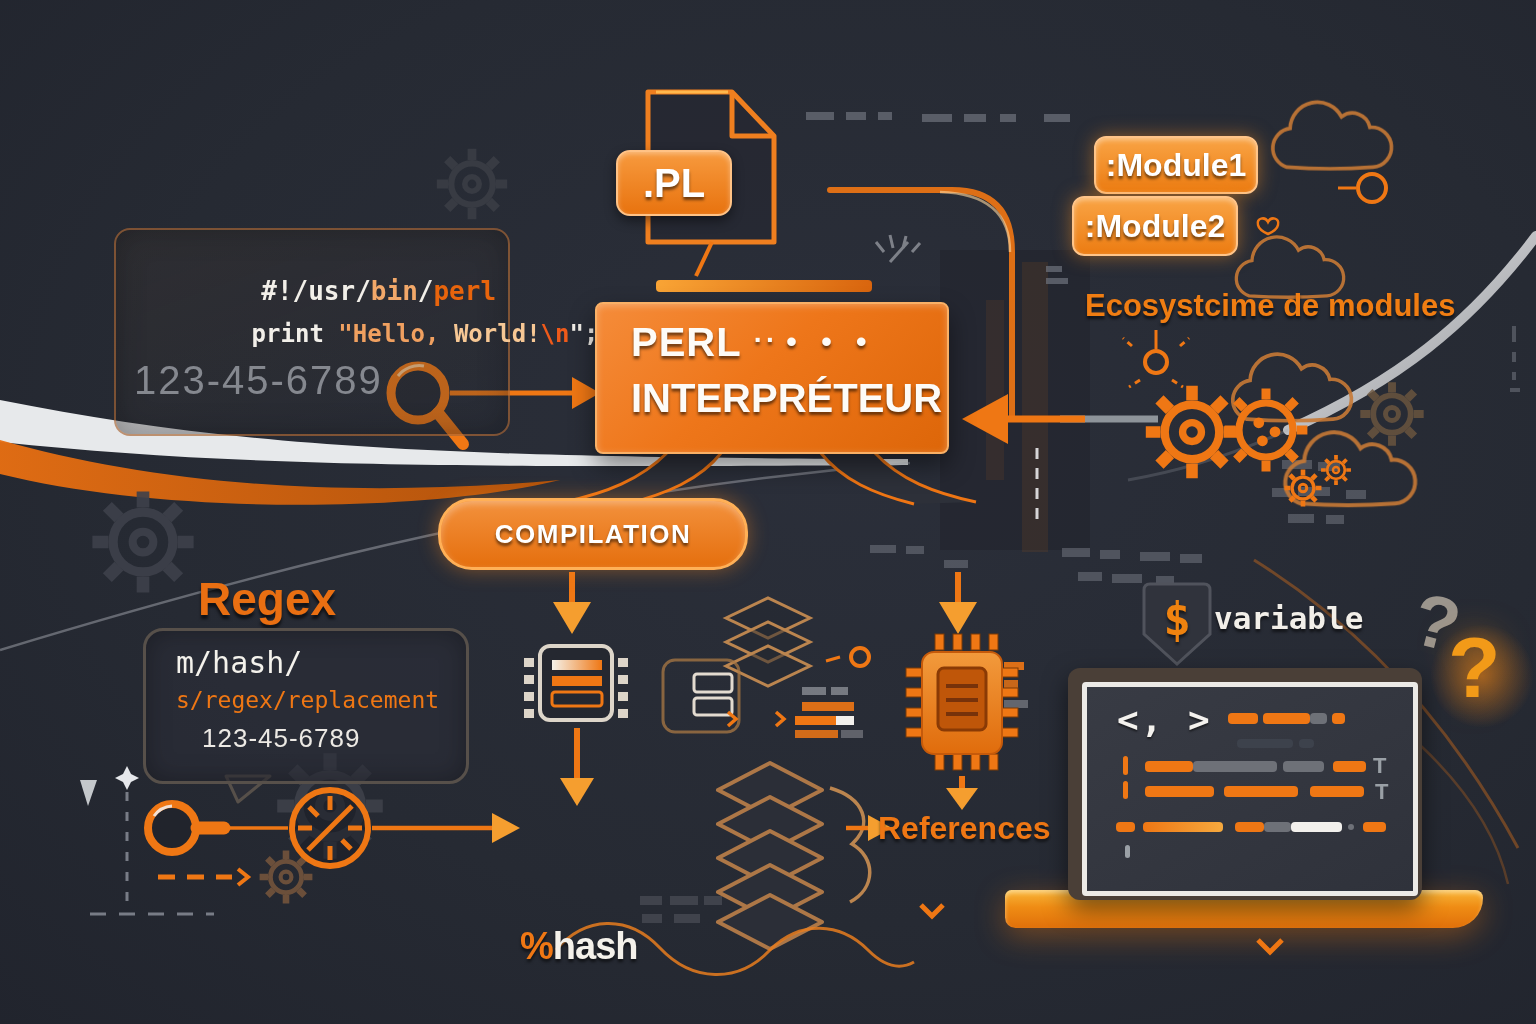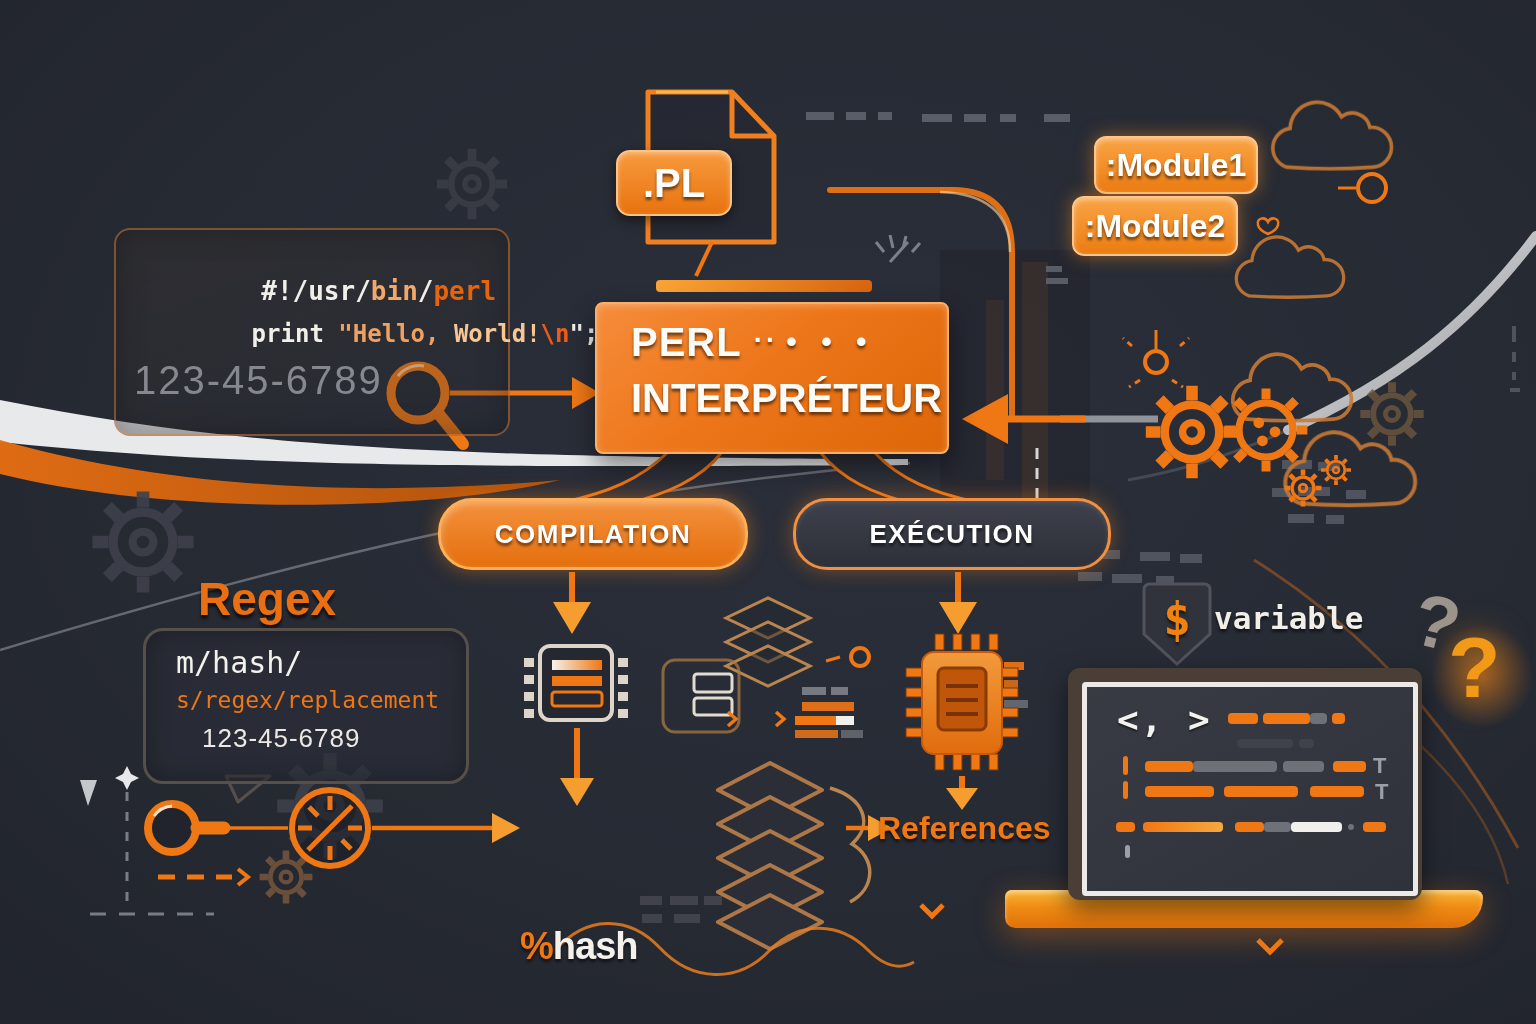--- a/index.html
+++ b/index.html
@@ -412,37 +412,37 @@
     <div class="abs pl-badge tsh">.PL</div>
 
     <div class="abs pill pill-comp tsh">COMPILATION</div>
 
     <div class="abs interp">
       <div class="l1 tsh">
         <span>PERL</span><span class="dots-sm">··</span><span class="dots-lg">• • •</span>
       </div>
       <div class="l2 tsh">INTERPRÉTEUR</div>
     </div>
-    <div class="abs pill pill-exec tsh">EXÉCUTION</div>
 
     <div class="abs regex-h">Regex</div>
     <div class="abs regex-bubble">
       <div class="abs mono" style="left:30px;top:14px;font-size:30px;color:#f4f2ec;">m/hash/</div>
       <div class="abs mono" style="left:30px;top:56px;font-size:23px;color:#ef7714;">s/regex/replacement</div>
       <div class="abs sans" style="left:56px;top:92px;font-size:26px;color:#ece9e4;letter-spacing:1px;">123-45-6789</div>
     </div>
 
     <div class="abs hash-label sans tsh">
       <span class="sig">%</span><span class="varname">hash</span>
     </div>
 
     <div class="abs refs">References</div>
 
     <div class="abs mod-badge mod1 tsh">:Module1</div>
     <div class="abs mod-badge mod2 tsh">:Module2</div>
+    <div class="abs eco-caption">Ecosystcime de modules</div>
 
     <div class="abs scalar-sigil mono tsh">$</div>
     <div class="abs scalar-name mono tsh">variable</div>
 
     <div class="abs q1 sans">?</div>
     <div class="abs q2 sans">?</div>
 
     <div class="abs laptop-base"></div>
     <div class="abs laptop-frame"></div>
     <div class="abs laptop-screen">

